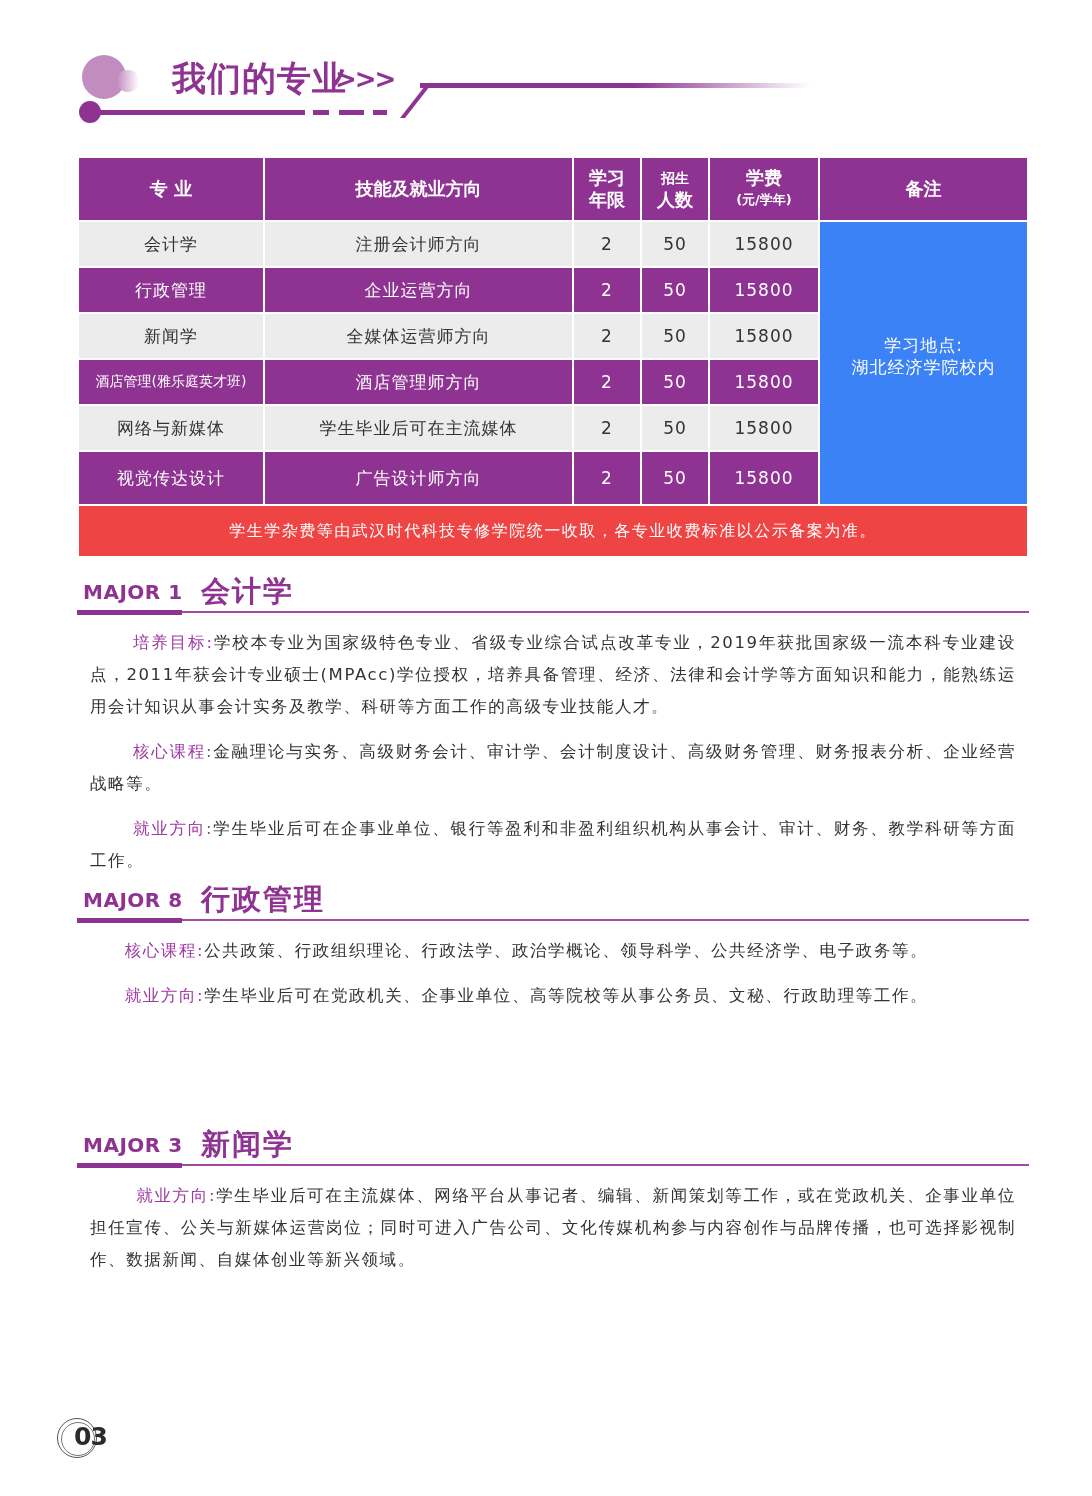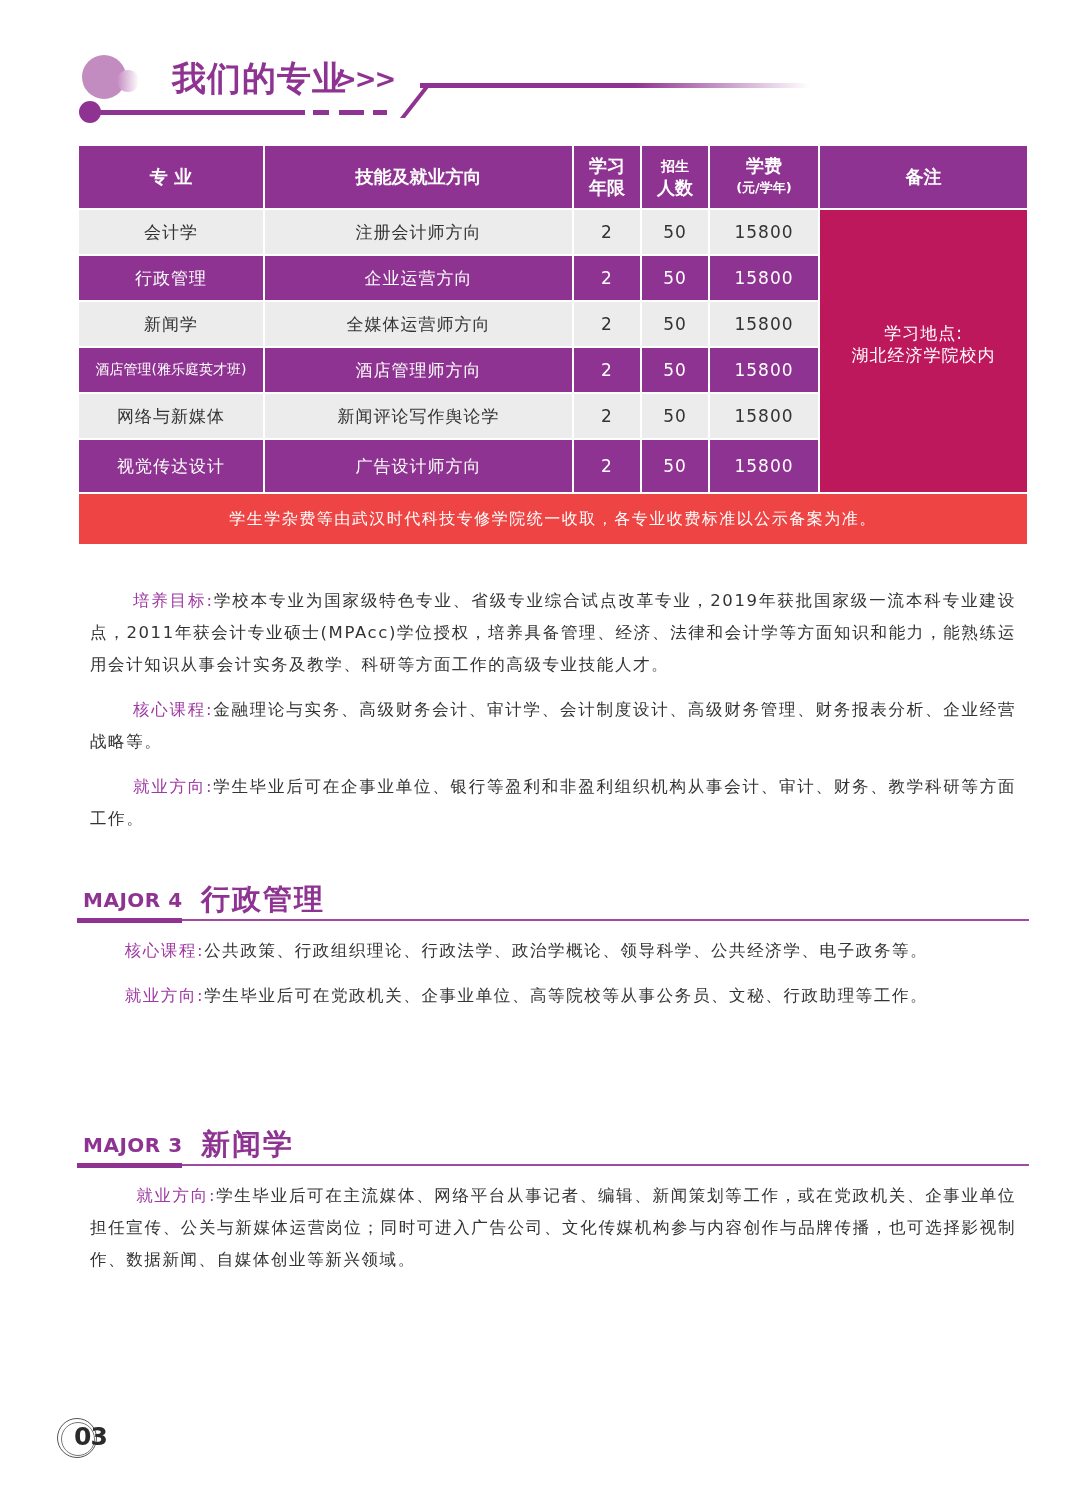--- a/index.html
+++ b/index.html
@@ -16,28 +16,28 @@
     .hdr-title { position: absolute; left: 140px; top: 56px; font-size: 34px; font-weight: bold; color: #8e3391; letter-spacing: 1px; white-space: nowrap; margin-left: 32px; }
     .hdr-arrows { position: absolute; left: 335px; top: 64px; font-size: 26px; font-weight: bold; color: #8e3391; letter-spacing: -2px; }
     .hdr-dot { position: absolute; left: 79px; top: 101px; width: 22px; height: 22px; border-radius: 50%; background: #8e3391; }
     .hdr-line-main { position: absolute; left: 95px; top: 110px; width: 210px; height: 5px; background: #8e3391; }
     .hdr-dash { position: absolute; top: 110px; height: 5px; background: #8e3391; }
     .hdr-diag { position: absolute; left: 400px; top: 86px; width: 5px; height: 32px; background: #8e3391; transform: skewX(-38deg); transform-origin: bottom left; }
     .hdr-line-top { position: absolute; left: 420px; top: 83px; width: 390px; height: 5px;
       background: linear-gradient(90deg, #8e3391 0%, #8e3391 55%, rgba(142,51,145,0) 100%); }
 
     
-    .major-table { position: absolute; left: 77px; top: 144px; width: 950px; border-collapse: collapse; table-layout: fixed; }
+    .major-table { position: absolute; left: 77px; top: 156px; width: 950px; border-collapse: collapse; table-layout: fixed; }
     .major-table td, .major-table th { border: 2px solid #ffffff; text-align: center; padding: 0; }
     .major-table th { background: #8e3391; color: #ffffff; font-weight: bold; font-size: 18px; height: 62px; line-height: 22px; }
     .major-table th .sub { font-size: 13px; display: block; }
     .major-table td { height: 44px; font-size: 17px; letter-spacing: 1px; }
     .row-light td { background: #ececec; color: #333333; }
     .row-dark td { background: #8e3391; color: #ffffff; }
-    .major-table td.remark { background: #be185d; color: #ffffff; vertical-align: middle; font-size: 17px; line-height: 22px; }
+    .major-table td.remark { background: #3b82f6; color: #ffffff; vertical-align: middle; font-size: 17px; line-height: 22px; }
     .major-table td.remark .remark-inner { display: block; margin-top: -14px; }
     .major-table td.small-name { font-size: 14px; letter-spacing: 0; margin-top: 33px; }
     .footer-row td { background: #ef4444; color: #ffffff; height: 50px; font-size: 16px; letter-spacing: 1.5px; }
 
     
     .section { position: absolute; left: 77px; width: 952px; }
     .sec-head { position: relative; height: 42px; }
     .sec-major { position: absolute; left: 6px; top: 8px; font-size: 20px; font-weight: bold; color: #8e3391; letter-spacing: 0.5px; white-space: nowrap; }
     .sec-name { position: absolute; left: 124px; top: 0px; font-size: 29px; font-weight: bold; color: #8e3391; letter-spacing: 2px; white-space: nowrap; }
     .sec-bar { position: absolute; left: 0; top: 38px; width: 105px; height: 5px; background: #8e3391; }
@@ -127,49 +127,55 @@
     </tr>
     <tr class="row-dark">
       <td class="small-name">酒店管理(雅乐庭英才班)</td>
       <td>酒店管理师方向</td>
       <td>2</td>
       <td>50</td>
       <td>15800</td>
     </tr>
     <tr class="row-light">
       <td>网络与新媒体</td>
-      <td>新闻评论写作舆论学</td>
+      <td>学生毕业后可在主流媒体</td>
       <td>2</td>
       <td>50</td>
       <td>15800</td>
     </tr>
     <tr class="row-dark">
       <td style="height:52px">视觉传达设计</td>
       <td>广告设计师方向</td>
       <td>2</td>
       <td>50</td>
       <td>15800</td>
     </tr>
     <tr class="footer-row">
       <td colspan="6">学生学杂费等由武汉时代科技专修学院统一收取，各专业收费标准以公示备案为准。</td>
     </tr>
   </tbody>
 </table>
 
 <div class="section" style="top:572px;">
+  <div class="sec-head">
+    <span class="sec-major">MAJOR 1</span>
+    <span class="sec-name">会计学</span>
+    <div class="sec-bar"></div>
+    <div class="sec-line"></div>
+  </div>
   <div class="sec-body">
     <p class="para"><span class="label">培养目标:</span><span>学校本专业为国家级特色专业、省级专业综合试点改革专业，2019年获批国家级一流本科专业建设点，2011年获会计专业硕士(MPAcc)学位授权，培养具备管理、经济、法律和会计学等方面知识和能力，能熟练运用会计知识从事会计实务及教学、科研等方面工作的高级专业技能人才。</span></p>
     <p class="para"><span class="label">核心课程:</span><span>金融理论与实务、高级财务会计、审计学、会计制度设计、高级财务管理、财务报表分析、企业经营战略等。</span></p>
     <p class="para"><span class="label">就业方向:</span><span>学生毕业后可在企事业单位、银行等盈利和非盈利组织机构从事会计、审计、财务、教学科研等方面工作。</span></p>
   </div>
 </div>
 
 <div class="section" style="top:880px;">
   <div class="sec-head">
-    <span class="sec-major">MAJOR 4</span>
+    <span class="sec-major">MAJOR 8</span>
     <span class="sec-name">行政管理</span>
     <div class="sec-bar"></div>
     <div class="sec-line"></div>
   </div>
   <div class="sec-body">
     <p class="para" style="text-indent:2.1em"><span class="label">核心课程:</span><span>公共政策、行政组织理论、行政法学、政治学概论、领导科学、公共经济学、电子政务等。</span></p>
     <p class="para" style="text-indent:2.1em"><span class="label">就业方向:</span><span>学生毕业后可在党政机关、企事业单位、高等院校等从事公务员、文秘、行政助理等工作。</span></p>
   </div>
 </div>
 

